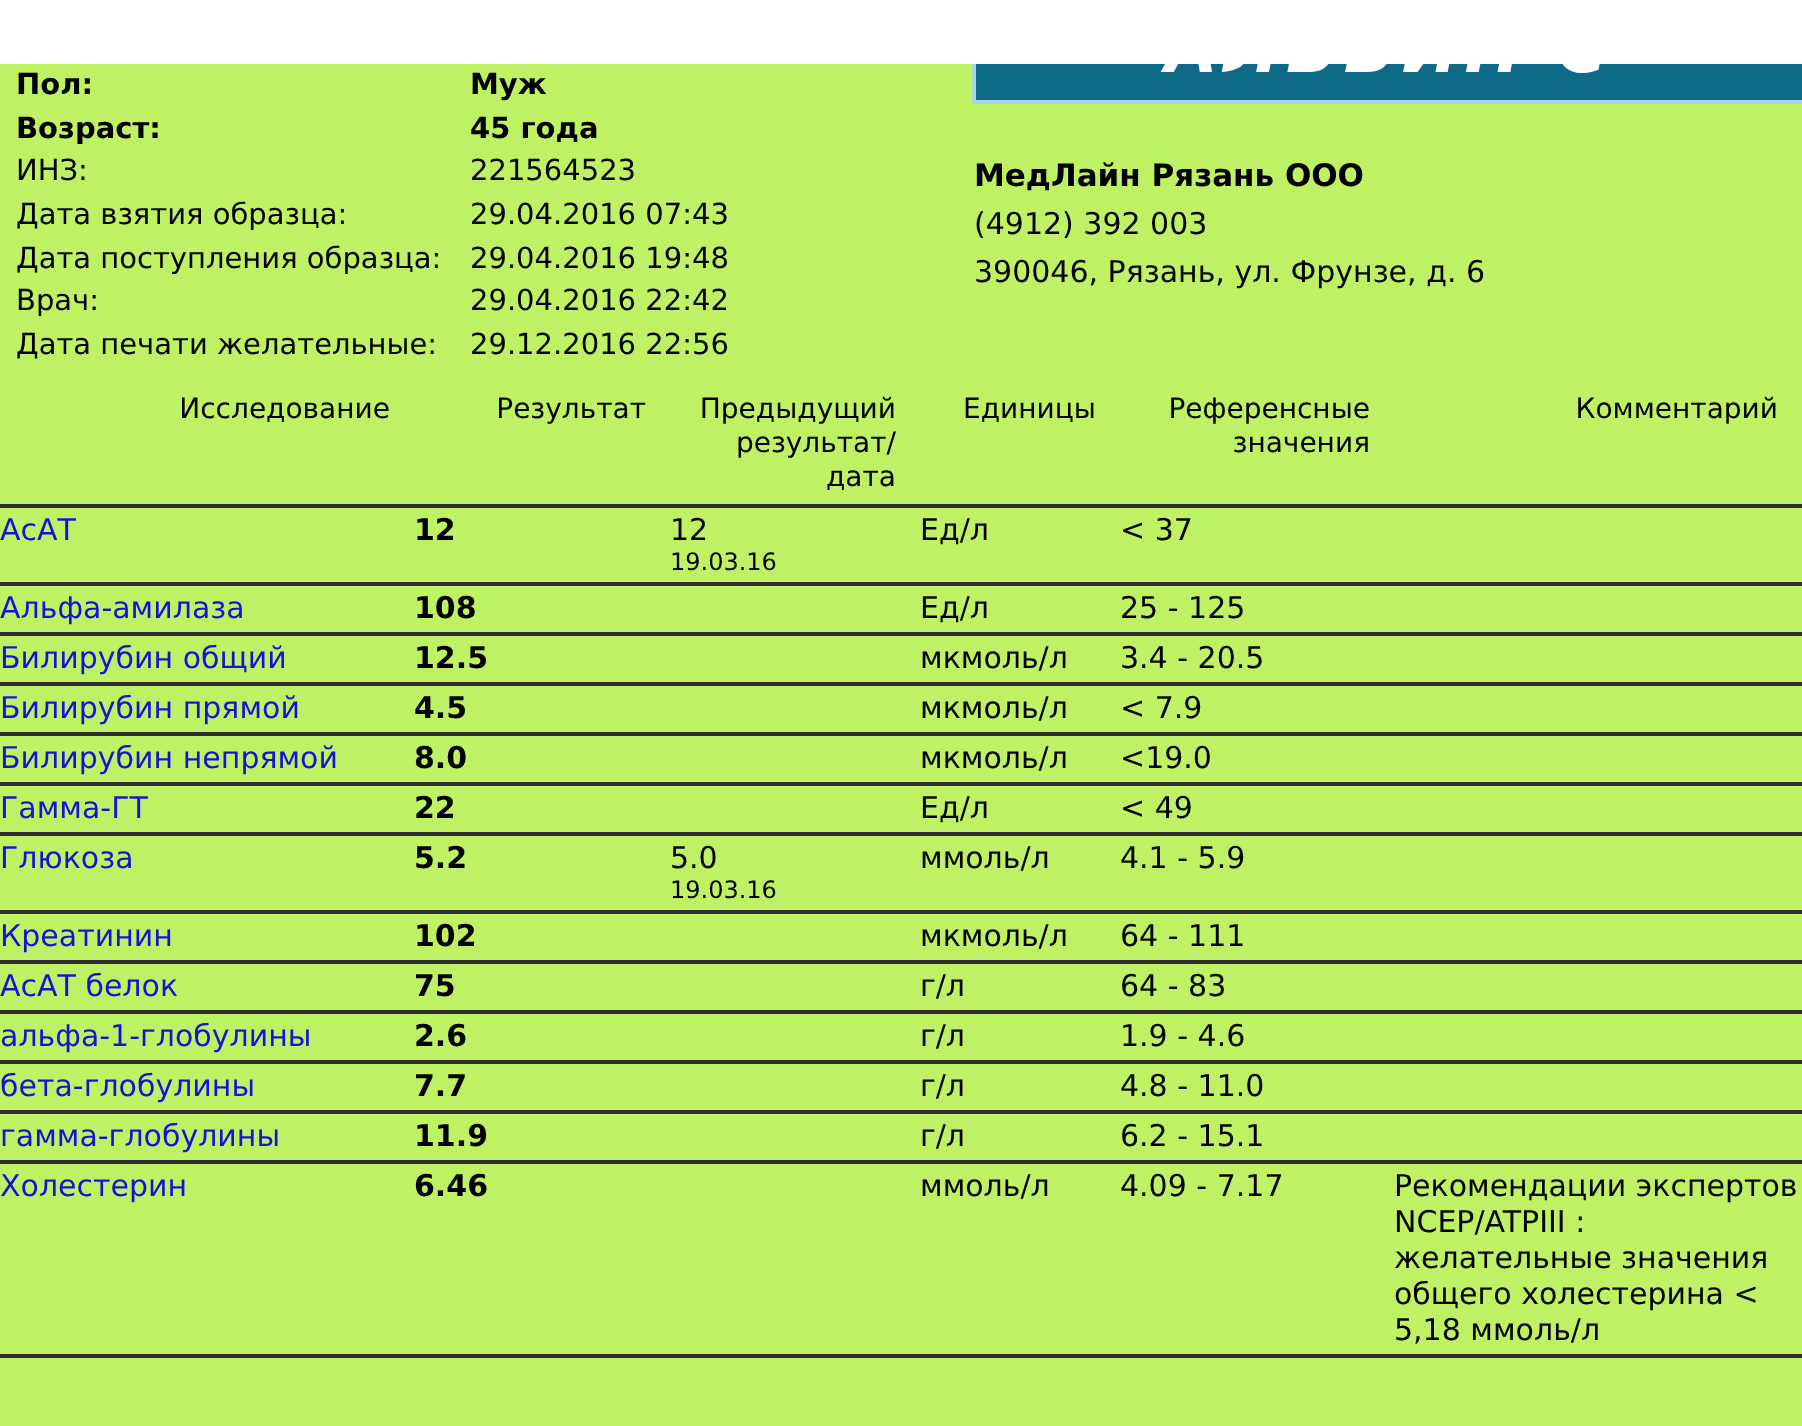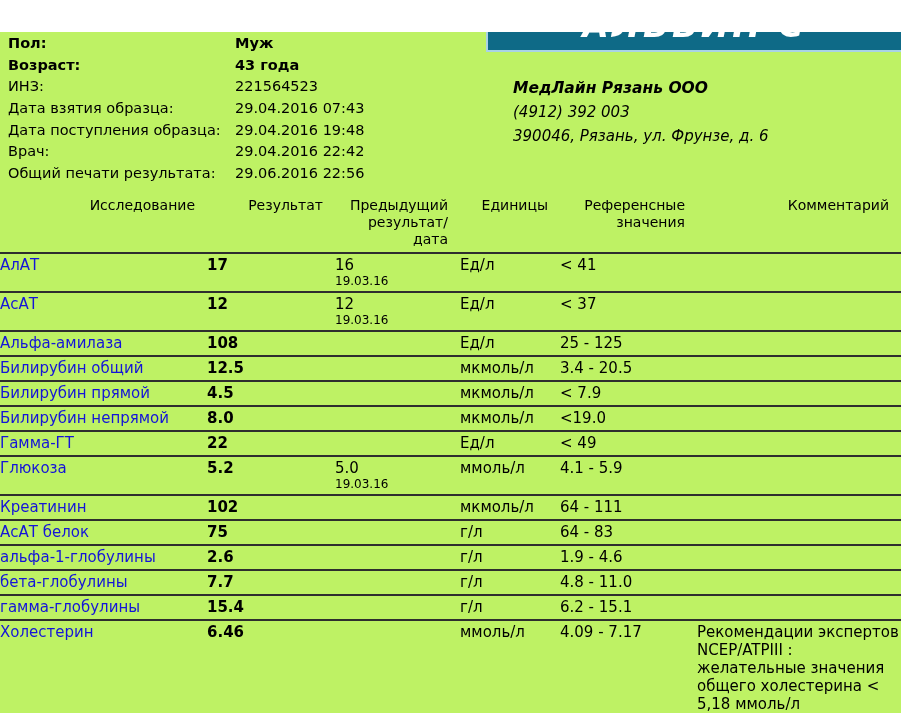--- a/index.html
+++ b/index.html
@@ -24,21 +24,21 @@
     border-bottom:2px solid var(--banner-border,#a9d3e5);
     box-sizing:border-box; overflow:hidden;
   }
   .banner-text {
     position:absolute; top:-27px; left:0; width:100%;
     text-align:center; color:#fff; font-size:34px; font-style:italic;
     font-weight:bold; letter-spacing:3px; white-space:nowrap;
   }
 
   
-  .lab { position:absolute; left:513px; top:47px; font-size:15px;font-style:italic; }
+  .lab { position:absolute; left:487px; top:47px; font-size:15px; }
   .lab-line { height:24px; white-space:nowrap; }
   .lab-name { font-weight:bold; font-size:15.5px; }
 
   
   table.results {
     position:absolute; top:163px; left:0; width:901px;
     border-collapse:collapse; table-layout:fixed;
   }
   table.results th {
     font-weight:normal; font-size:14px; text-align:right; vertical-align:top;
@@ -56,26 +56,26 @@
   .prev-date { font-size:12px; line-height:14px; }
   td.c-comment { font-size:11px; line-height:12.5px; padding-right:8px; padding-top:4px; }
 </style>
 </head>
 <body>
 
 <div class="page">
 
   <div class="patient" id="patient-block">
       <div class="p-row bold"><span class="p-label">Пол:</span><span>Муж</span></div>
-      <div class="p-row bold"><span class="p-label">Возраст:</span><span>43 года</span></div>
+      <div class="p-row bold"><span class="p-label">Возраст:</span><span>45 года</span></div>
       <div class="p-row"><span class="p-label">ИНЗ:</span><span>221564523</span></div>
       <div class="p-row"><span class="p-label">Дата взятия образца:</span><span>29.04.2016 07:43</span></div>
       <div class="p-row"><span class="p-label">Дата поступления образца:</span><span>29.04.2016 19:48</span></div>
       <div class="p-row"><span class="p-label">Врач:</span><span>29.04.2016 22:42</span></div>
-      <div class="p-row"><span class="p-label">Общий печати результата:</span><span>29.06.2016 22:56</span></div>
+      <div class="p-row"><span class="p-label">Дата печати желательные:</span><span>29.12.2016 22:56</span></div>
     </div>
 
   <div class="banner">
     <div class="banner-text">АЛЬВИН С</div>
   </div>
 
   <div class="lab">
     <div class="lab-line lab-name">МедЛайн Рязань ООО</div>
     <div class="lab-line">(4912) 392 003</div>
     <div class="lab-line">390046, Рязань, ул. Фрунзе, д. 6</div>
@@ -95,31 +95,20 @@
           <th>Исследование</th>
           <th>Результат</th>
           <th>Предыдущий результат/дата</th>
           <th>Единицы</th>
           <th>Референсные значения</th>
           <th>Комментарий</th>
         </tr>
       </thead>
     <tbody id="table-body">
         <tr>
-          <td class="c-name">АлАТ</td>
-          <td class="c-result">17</td>
-          <td class="c-prev">
-            <div>16</div>
-            <div class="prev-date">19.03.16</div>
-          </td>
-          <td class="c-units">Ед/л</td>
-          <td class="c-ref">&lt; 41</td>
-          <td class="c-comment"></td>
-        </tr>
-        <tr>
           <td class="c-name">АсАТ</td>
           <td class="c-result">12</td>
           <td class="c-prev">
             <div>12</div>
             <div class="prev-date">19.03.16</div>
           </td>
           <td class="c-units">Ед/л</td>
           <td class="c-ref">&lt; 37</td>
           <td class="c-comment"></td>
         </tr>
@@ -228,21 +217,21 @@
           <td class="c-prev">
             <div></div>
             <div class="prev-date"></div>
           </td>
           <td class="c-units">г/л</td>
           <td class="c-ref">4.8 - 11.0</td>
           <td class="c-comment"></td>
         </tr>
         <tr>
           <td class="c-name">гамма-глобулины</td>
-          <td class="c-result">15.4</td>
+          <td class="c-result">11.9</td>
           <td class="c-prev">
             <div></div>
             <div class="prev-date"></div>
           </td>
           <td class="c-units">г/л</td>
           <td class="c-ref">6.2 - 15.1</td>
           <td class="c-comment"></td>
         </tr>
         <tr>
           <td class="c-name">Холестерин</td>

